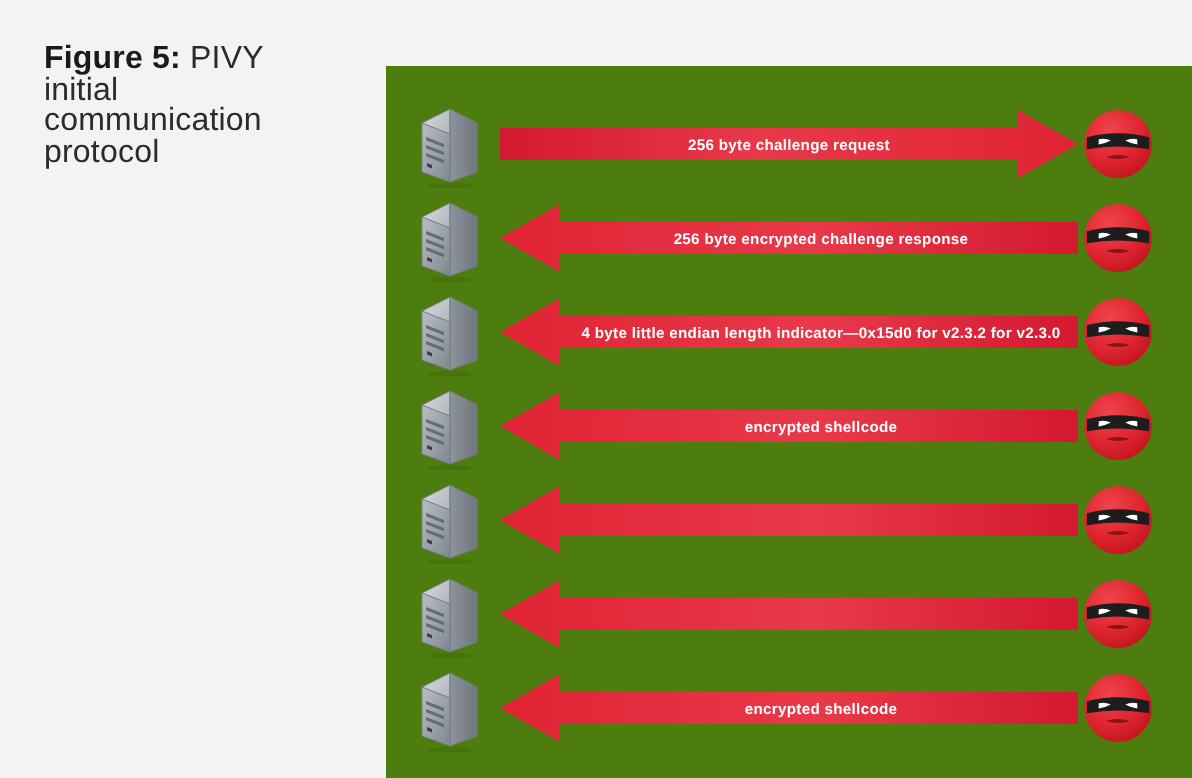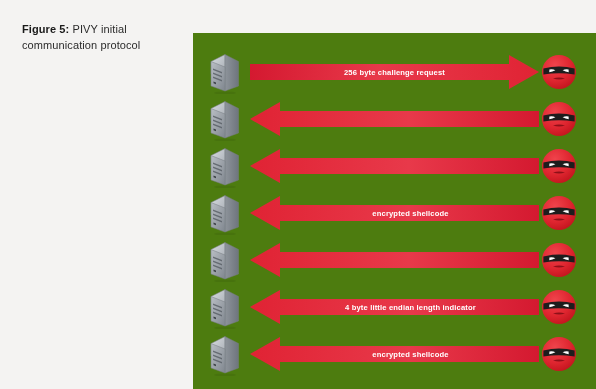--- a/index.html
+++ b/index.html
@@ -14,21 +14,21 @@
     overflow: hidden;
     position: relative;
   }
 
   
   #caption {
     position: absolute;
     left: 22px;
     top: 22px;
     width: 140px;
-    font-size: 11px;
+    font-size: 16px;
     line-height: 15.5px;
     color: #2b2b2b;
     letter-spacing: 0.1px;
   }
   #caption .fig-label {
     font-weight: bold;
     color: #1a1a1a;
   }
 
   
@@ -186,20 +186,21 @@
         </g>
         <polygon points="6.5,31.5 9,32.5 9,34.3 6.5,33.3" fill="#3d4248"></polygon>
         <ellipse cx="18" cy="43" rx="11" ry="1.6" fill="#000" opacity="0.07"></ellipse>
       </svg>
     </div>
     <div class="arrow-wrap">
       <svg viewBox="0 0 289 38" width="289" height="38">
         <path d="M289,11 L30,11 L30,2 L0,19 L30,36 L30,27 L289,27 Z" fill="url(#gradArrowL)"></path>
       </svg>
     </div>
+    <div class="arrow-label shift-right">256 byte encrypted challenge response</div>
     <div class="hacker-icon">
       <svg viewBox="0 0 36 36" width="36" height="36">
         <circle cx="18" cy="18" r="17" fill="url(#gradFace)"></circle>
         <path d="M2.4,14.6 Q18,10.6 33.6,14.6 L33.6,20.6 Q18,17.8 2.4,20.6 Z" fill="#1d1d1d"></path>
         <path d="M8.4,15.6 Q11.6,14.9 14.4,16.3 Q11.4,18.0 8.3,18.2 Z" fill="#ffffff"></path>
         <path d="M27.6,15.6 Q24.4,14.9 21.6,16.3 Q24.6,18.0 27.7,18.2 Z" fill="#ffffff"></path>
         <path d="M12,24.5 Q18,22.6 24,24.5 Q18,26.4 12,24.5 Z" fill="#8e1018"></path>
       </svg>
     </div>
   </div>
@@ -217,20 +218,21 @@
         </g>
         <polygon points="6.5,31.5 9,32.5 9,34.3 6.5,33.3" fill="#3d4248"></polygon>
         <ellipse cx="18" cy="43" rx="11" ry="1.6" fill="#000" opacity="0.07"></ellipse>
       </svg>
     </div>
     <div class="arrow-wrap">
       <svg viewBox="0 0 289 38" width="289" height="38">
         <path d="M289,11 L30,11 L30,2 L0,19 L30,36 L30,27 L289,27 Z" fill="url(#gradArrowL)"></path>
       </svg>
     </div>
+    <div class="arrow-label shift-right">4 byte little endian length indicator—0x15d0 for v2.3.2 for v2.3.0</div>
     <div class="hacker-icon">
       <svg viewBox="0 0 36 36" width="36" height="36">
         <circle cx="18" cy="18" r="17" fill="url(#gradFace)"></circle>
         <path d="M2.4,14.6 Q18,10.6 33.6,14.6 L33.6,20.6 Q18,17.8 2.4,20.6 Z" fill="#1d1d1d"></path>
         <path d="M8.4,15.6 Q11.6,14.9 14.4,16.3 Q11.4,18.0 8.3,18.2 Z" fill="#ffffff"></path>
         <path d="M27.6,15.6 Q24.4,14.9 21.6,16.3 Q24.6,18.0 27.7,18.2 Z" fill="#ffffff"></path>
         <path d="M12,24.5 Q18,22.6 24,24.5 Q18,26.4 12,24.5 Z" fill="#8e1018"></path>
       </svg>
     </div>
   </div>
@@ -311,21 +313,20 @@
         </g>
         <polygon points="6.5,31.5 9,32.5 9,34.3 6.5,33.3" fill="#3d4248"></polygon>
         <ellipse cx="18" cy="43" rx="11" ry="1.6" fill="#000" opacity="0.07"></ellipse>
       </svg>
     </div>
     <div class="arrow-wrap">
       <svg viewBox="0 0 289 38" width="289" height="38">
         <path d="M289,11 L30,11 L30,2 L0,19 L30,36 L30,27 L289,27 Z" fill="url(#gradArrowL)"></path>
       </svg>
     </div>
-    <div class="arrow-label shift-right">4 byte little endian length indicator</div>
     <div class="hacker-icon">
       <svg viewBox="0 0 36 36" width="36" height="36">
         <circle cx="18" cy="18" r="17" fill="url(#gradFace)"></circle>
         <path d="M2.4,14.6 Q18,10.6 33.6,14.6 L33.6,20.6 Q18,17.8 2.4,20.6 Z" fill="#1d1d1d"></path>
         <path d="M8.4,15.6 Q11.6,14.9 14.4,16.3 Q11.4,18.0 8.3,18.2 Z" fill="#ffffff"></path>
         <path d="M27.6,15.6 Q24.4,14.9 21.6,16.3 Q24.6,18.0 27.7,18.2 Z" fill="#ffffff"></path>
         <path d="M12,24.5 Q18,22.6 24,24.5 Q18,26.4 12,24.5 Z" fill="#8e1018"></path>
       </svg>
     </div>
   </div>

